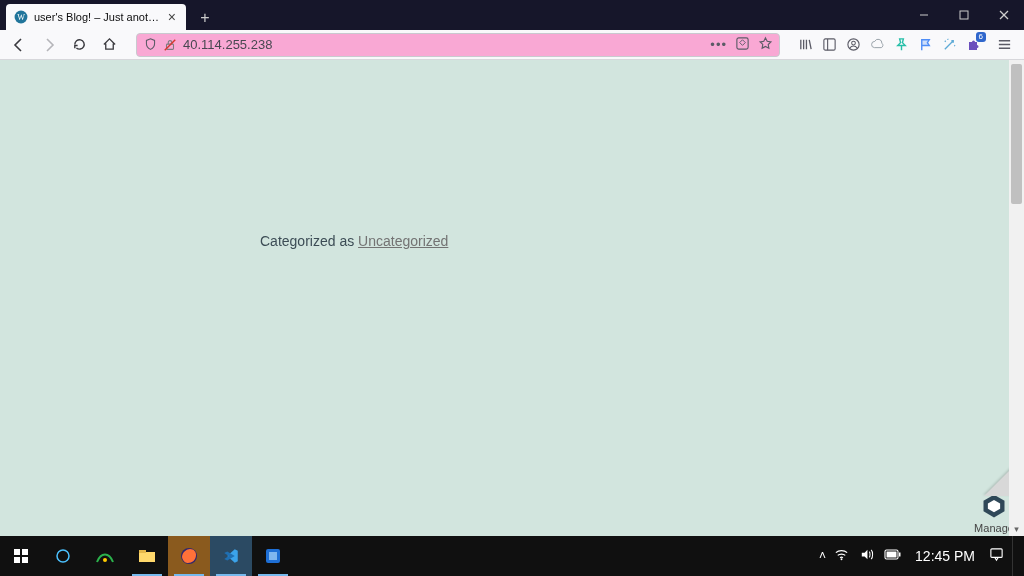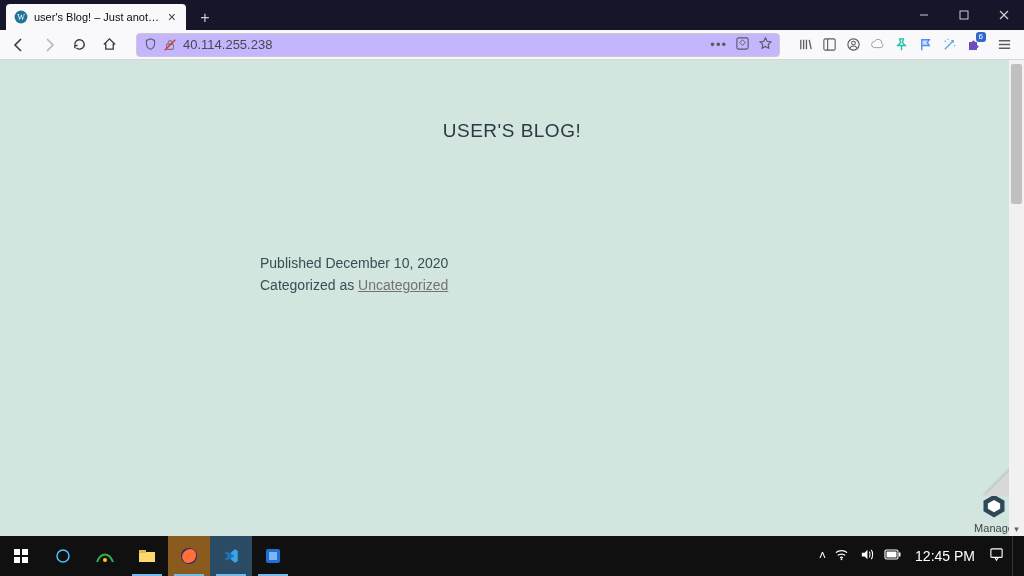--- a/index.html
+++ b/index.html
@@ -46,21 +46,21 @@
     display: flex;
     align-items: center;
     padding: 0 6px;
     gap: 4px;
   }
   .tb-btn { width: 26px; height: 26px; display:flex; align-items:center; justify-content:center; color:#5b5b66; border-radius:4px; cursor:pointer; font-size:14px; }
   .tb-btn.disabled { color: #b5b5b9; }
   .addrbar {
     flex: 1;
     height: 24px;
-    background: #c4b5fd;
+    background: #f9a8d4;
     border: 1px solid #c9c9cf;
     border-radius: 4px;
     margin: 0 8px 0 10px;
     display: flex;
     align-items: center;
     padding: 0 6px;
     gap: 6px;
     font-size: 13px;
     color: #484851;
   }
@@ -302,30 +302,24 @@
   <div class="hamburger">
     <svg width="15" height="15" viewBox="0 0 16 16">
         <path d="M2 4h12M2 8h12M2 12h12" stroke="#5b5b66" stroke-width="1.6"></path>
       </svg>
   </div>
 </div>
 
 <div class="viewport">
   <div class="viewport-scroll">
     <header class="site-header">
-      <div class="site-title">USER'S BLOG!</div>
     </header>
 
     <article class="post">
       <div class="post-meta">
-        <div>
-          <span>Published</span>
-          <span> </span>
-          <span>December 10, 2020</span>
-        </div>
         <div>
           <span>Categorized as</span>
           <span> </span>
           <a href="#">Uncategorized</a>
         </div>
       </div>
     </article>
   </div>
 
   <div class="bitnami">

